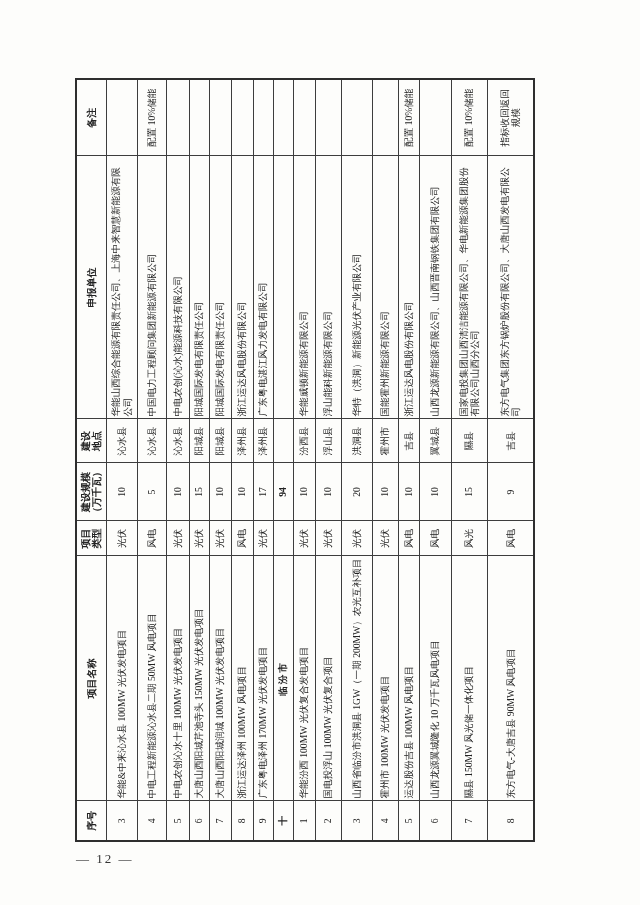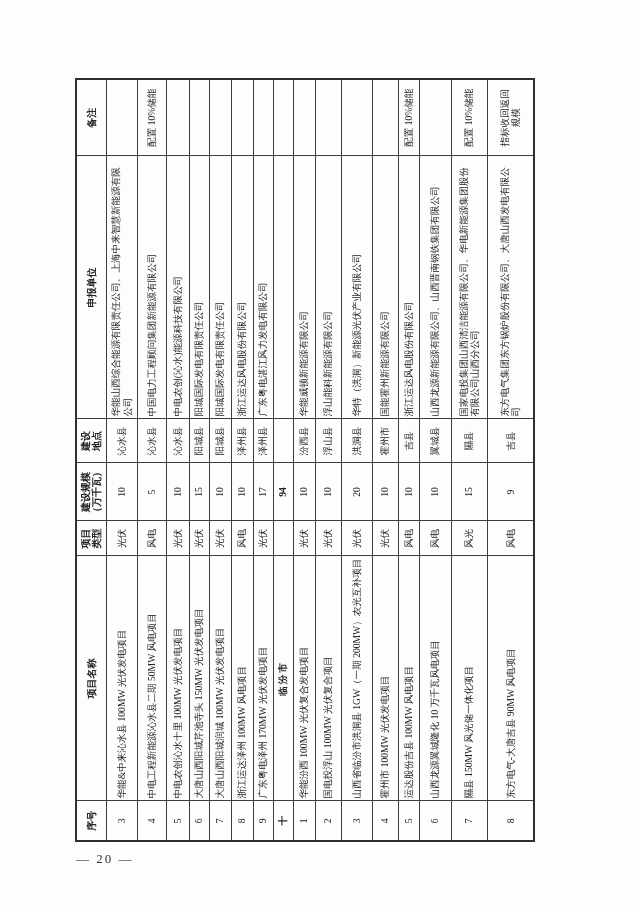--- a/index.html
+++ b/index.html
@@ -212,14 +212,14 @@
             <td class="c-scale">9</td>
             <td class="c-loc">吉县</td>
             <td class="c-app">东方电气集团东方锅炉股份有限公司、大唐山西发电有限公司</td>
             <td class="c-remark pre">指标收回返回
 规模</td>
           </tr>
         </tbody>
     </table>
   </div>
 
-  <div class="page-number">— 20 —</div>
+  <div class="page-number">— 12 —</div>
 </div>
 
 </body></html>

